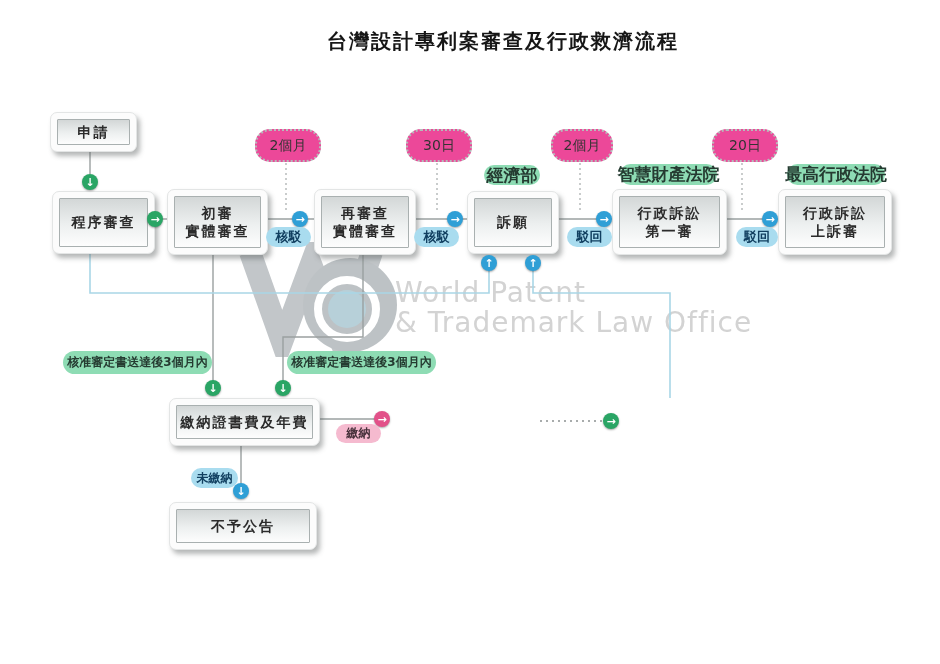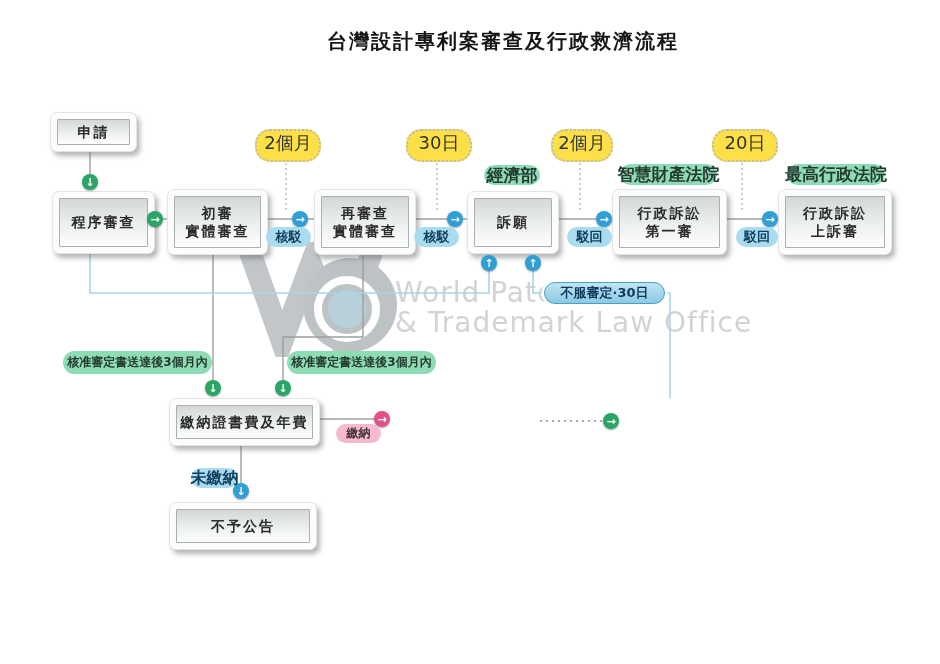--- a/index.html
+++ b/index.html
@@ -34,22 +34,22 @@
         font-weight:bold;white-space:nowrap;}
   .p-sky{background:#a9dcef;color:#113f60;font-size:13px;border-radius:10px;}
   .p-bar{background:linear-gradient(180deg,#bfe5f3,#8ccae2);border:1.5px solid #4aa0c6;
          color:#0d3a5e;font-size:13px;border-radius:11px;box-shadow:0 0 0 2.5px rgba(255,255,255,.95);}
   .p-green{background:#8edcb4;color:#253b31;border-radius:12px;}
   .p-auth{font-size:17px;}
   .p-note{font-size:12px;}
   .p-pink{background:#f5bacf;color:#46303a;font-size:12px;border-radius:10px;}
 
   
-  .bubble{position:absolute;background:#fde047;border:2px dotted #b6baba;border-radius:15px;
-          display:flex;align-items:flex-start;justify-content:center;font-size:18px;color:#333;}
+  .bubble{position:absolute;background:#ec4899;border:2px dotted #b6baba;border-radius:15px;
+          display:flex;align-items:center;justify-content:center;font-size:14px;color:#333;}
 
   svg{display:block;}
   .lines{position:absolute;left:0;top:0;}
 </style>
 </head>
 <body>
 
 <div class="canvas">
 
   <div class="title">台灣設計專利案審查及行政救濟流程</div>
@@ -173,21 +173,20 @@
   <div class="arrow a-green" style="left:283px;top:388px;">↓</div>
   <div class="arrow a-pink" style="left:382px;top:419px;">→</div>
   <div class="arrow a-green" style="left:611px;top:421px;">→</div>
   <div class="arrow a-blue" style="left:241px;top:491px;">↓</div>
 
   <div class="pill p-sky" style="left:266px;top:227px;width:45px;height:20px;">核駁</div>
   <div class="pill p-sky" style="left:414px;top:227px;width:45px;height:20px;">核駁</div>
   <div class="pill p-sky" style="left:567px;top:227px;width:45px;height:20px;">駁回</div>
   <div class="pill p-sky" style="left:736px;top:227px;width:42px;height:20px;">駁回</div>
 
-  <div class="pill p-bar" style="left:544px;top:282px;width:119px;height:20px;">不服審定·30日</div>
 
   <div class="pill p-green p-note" style="left:63px;top:351px;width:149px;height:23px;">核准審定書送達後3個月內</div>
   <div class="pill p-green p-note" style="left:287px;top:351px;width:149px;height:23px;">核准審定書送達後3個月內</div>
 
   <div class="pill p-pink" style="left:336px;top:424px;width:45px;height:19px;">繳納</div>
-  <div class="pill p-sky" style="left:191px;top:468px;width:47px;height:20px;font-size:16px;">未繳納</div>
+  <div class="pill p-sky" style="left:191px;top:468px;width:47px;height:20px;font-size:12px;">未繳納</div>
 
 </div>
 
 </body></html>

